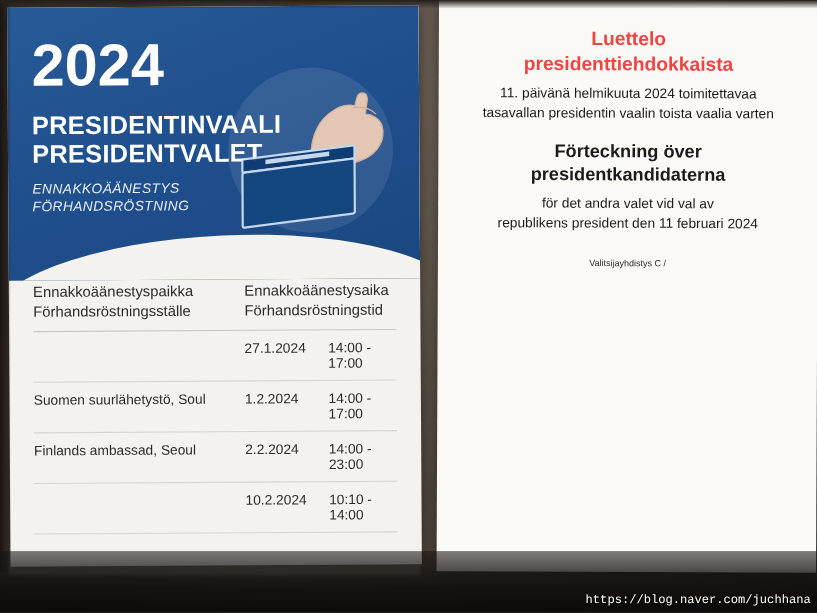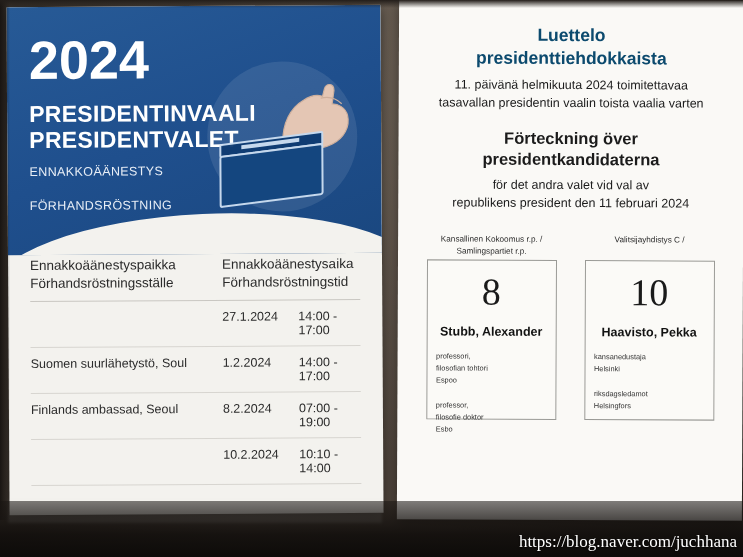--- a/index.html
+++ b/index.html
@@ -51,24 +51,24 @@
     margin-top:12px;
   }
   .title1, .title2 {
     position:absolute; left:22px;
     font-size:23px; font-weight:bold; color:#ffffff; letter-spacing:.3px;
   }
   .title1 { top:94px; }
   .title2 { top:120px; }
   .sub1, .sub2 {
     position:absolute; left:22px;
-    font-size:12.5px; color:#e8eef6; letter-spacing:.4px;
+    font-size:12.5px; color:#e8eef6; letter-spacing:.4px;font-style:italic;
   }
   .sub1 { top:158px; }
-  .sub2 { top:192px; }
+  .sub2 { top:174px; }
   
   .logo { position:absolute; right:22px; top:26px; display:flex; align-items:center; gap:8px; }
   .logo-mark {
     width:26px; height:26px; border-radius:50%;
     background:#ffffff; position:relative;
   }
   .logo-mark:after{
     content:""; position:absolute; left:7px; top:6px;
     width:0; height:0; border-left:6px solid transparent; border-right:6px solid transparent;
     border-top:13px solid #1f4f8d;
@@ -125,41 +125,41 @@
   
   #poster-right {
     position:absolute;
     left:398px; top:0px; width:345px; height:520px;
     background:#faf9f6;
     box-shadow:0 3px 14px rgba(0,0,0,.5);
     transform: rotate(0.25deg);
     padding: 14px 14px 0;
     overflow:hidden;
   }
-  .r-h1 { text-align:center; font-size:17.5px; font-weight:bold; color:#0c4a6e; line-height:1.3; margin-top:10px;}
+  .r-h1 { text-align:center; font-size:17.5px; font-weight:bold; color:#ef4444; line-height:1.3; margin-top:10px;}
   .r-sub { text-align:center; font-size:12.5px; color:#1b1b1b; line-height:1.45; margin-top:6px;}
   .r-h2 { text-align:center; font-size:16.5px; font-weight:bold; color:#1b1b1b; line-height:1.3; margin-top:16px;}
   .r-sub2 { text-align:center; font-size:12.5px; color:#1b1b1b; line-height:1.45; margin-top:5px;}
   .cards { display:flex; gap:28px; justify-content:center; margin-top:22px; }
   .cardwrap { width:130px; }
   .party { text-align:center; font-size:8.2px; color:#2a2a2a; line-height:1.5; height:26px; }
   .card {
     border:1px solid #9a9a96; background:#fbfaf7; height:160px;
     padding:8px 9px; position:relative;
   }
   .num {
     text-align:center; font-size:38px; color:#1a1a1a; line-height:1;
     font-family:"Liberation Serif", serif; margin-top:4px;
   }
   .nm { text-align:center; font-size:12.5px; font-weight:bold; color:#121212; margin-top:14px;}
   .meta { font-size:7.4px; color:#333; line-height:1.65; margin-top:12px;}
   
   #watermark {
     position:absolute; right:6px; bottom:5px;
-    font-size:17px; color:#ffffff; font-family:Liberation Serif, serif;
+    font-size:11px; color:#ffffff; font-family:Liberation Mono, monospace;
     text-shadow:0 1px 2px rgba(0,0,0,.9);
   }
   
   #edge-left { position:absolute; left:0; top:0; width:10px; height:520px; background:linear-gradient(90deg,#191512,rgba(25,21,18,0)); }
   #edge-top { position:absolute; left:0; top:0; width:100%; height:8px; background:linear-gradient(180deg,#231e1a,rgba(35,30,26,0)); }
 </style>
 </head>
 <body>
 
 <div id="scene">
@@ -212,22 +212,22 @@
 
       <div class="row">
         <div class="c1">Suomen suurlähetystö, Soul</div>
         <div class="c2">1.2.2024</div>
         <div class="c3">14:00 - 17:00</div>
       </div>
       <div class="row-line"></div>
 
       <div class="row">
         <div class="c1">Finlands ambassad, Seoul</div>
-        <div class="c2">8.2.2024</div>
-        <div class="c3">07:00 - 19:00</div>
+        <div class="c2">2.2.2024</div>
+        <div class="c3">14:00 - 23:00</div>
       </div>
       <div class="row-line"></div>
 
       <div class="row">
         <div class="c1"></div>
         <div class="c2">10.2.2024</div>
         <div class="c3">10:10 - 14:00</div>
       </div>
       <div class="row-line"></div>
     </div>
@@ -245,50 +245,24 @@
     <div class="r-h2">
       <div>Förteckning över</div>
       <div>presidentkandidaterna</div>
     </div>
     <div class="r-sub2">
       <div>för det andra valet vid val av</div>
       <div>republikens president den 11 februari 2024</div>
     </div>
 
     <div class="cards">
-      <div class="cardwrap">
-        <div class="party">
-          <div>Kansallinen Kokoomus r.p. /</div>
-          <div>Samlingspartiet r.p.</div>
-        </div>
-        <div class="card">
-          <div class="num">8</div>
-          <div class="nm">Stubb, Alexander</div>
-          <div class="meta" style="white-space:pre-line;">professori,
-filosofian tohtori
-Espoo
-
-professor,
-filosofie doktor
-Esbo</div>
-        </div>
-      </div>
 
       <div class="cardwrap">
         <div class="party">
           <div>Valitsijayhdistys C /</div>
-        </div>
-        <div class="card">
-          <div class="num">10</div>
-          <div class="nm">Haavisto, Pekka</div>
-          <div class="meta" style="white-space:pre-line;">kansanedustaja
-Helsinki
-
-riksdagsledamot
-Helsingfors</div>
         </div>
       </div>
     </div>
   </div>
 
   <div id="glass-reflect"></div>
   <div id="glass"></div>
   <div id="edge-left"></div>
   <div id="edge-top"></div>
 

